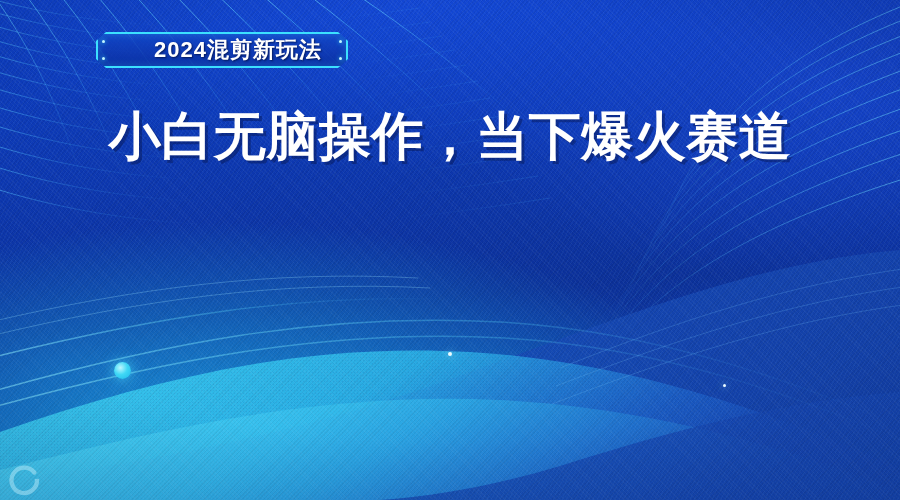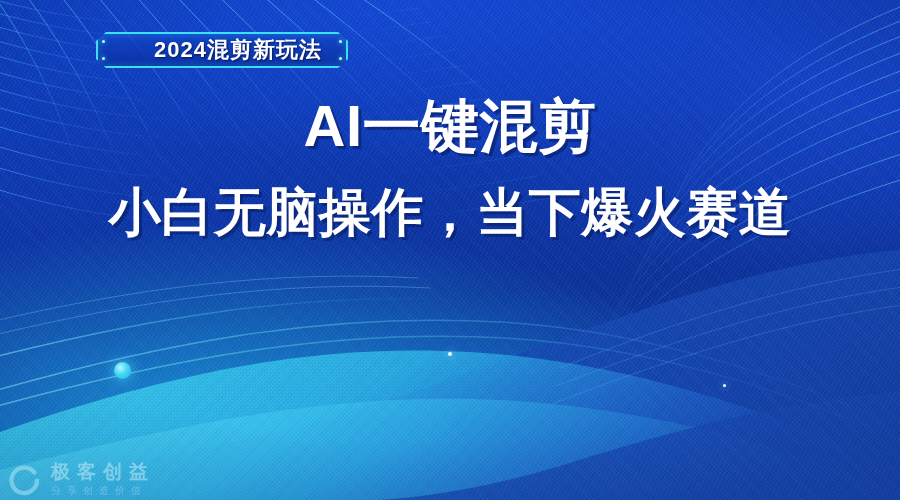--- a/index.html
+++ b/index.html
@@ -300,27 +300,22 @@
   <div class="badge-wrap">
     <div class="badge-frame"></div>
     <span class="badge-dot bd1"></span>
     <span class="badge-dot bd2"></span>
     <span class="badge-dot bd3"></span>
     <span class="badge-dot bd4"></span>
     <div class="badge-text">2024混剪新玩法</div>
   </div>
 
   <div class="headlines">
-    <div class="line line-1">AI一键混剪</div>
     <div class="line line-3">小白无脑操作，当下爆火赛道</div>
   </div>
 
   <div class="watermark">
     <svg class="wm-mark" viewBox="0 0 40 40">
       <path d="M31,12.5 A15,15 0 1 0 34,20 L34,24" fill="none" stroke="#cdf4ff" stroke-width="5" stroke-linecap="round"></path>
     </svg>
-    <div class="wm-textcol">
-      <span class="wm-title">极客创益</span>
-      <span class="wm-sub">分享创造价值</span>
-    </div>
   </div>
 
 </div>
 
 </body></html>

